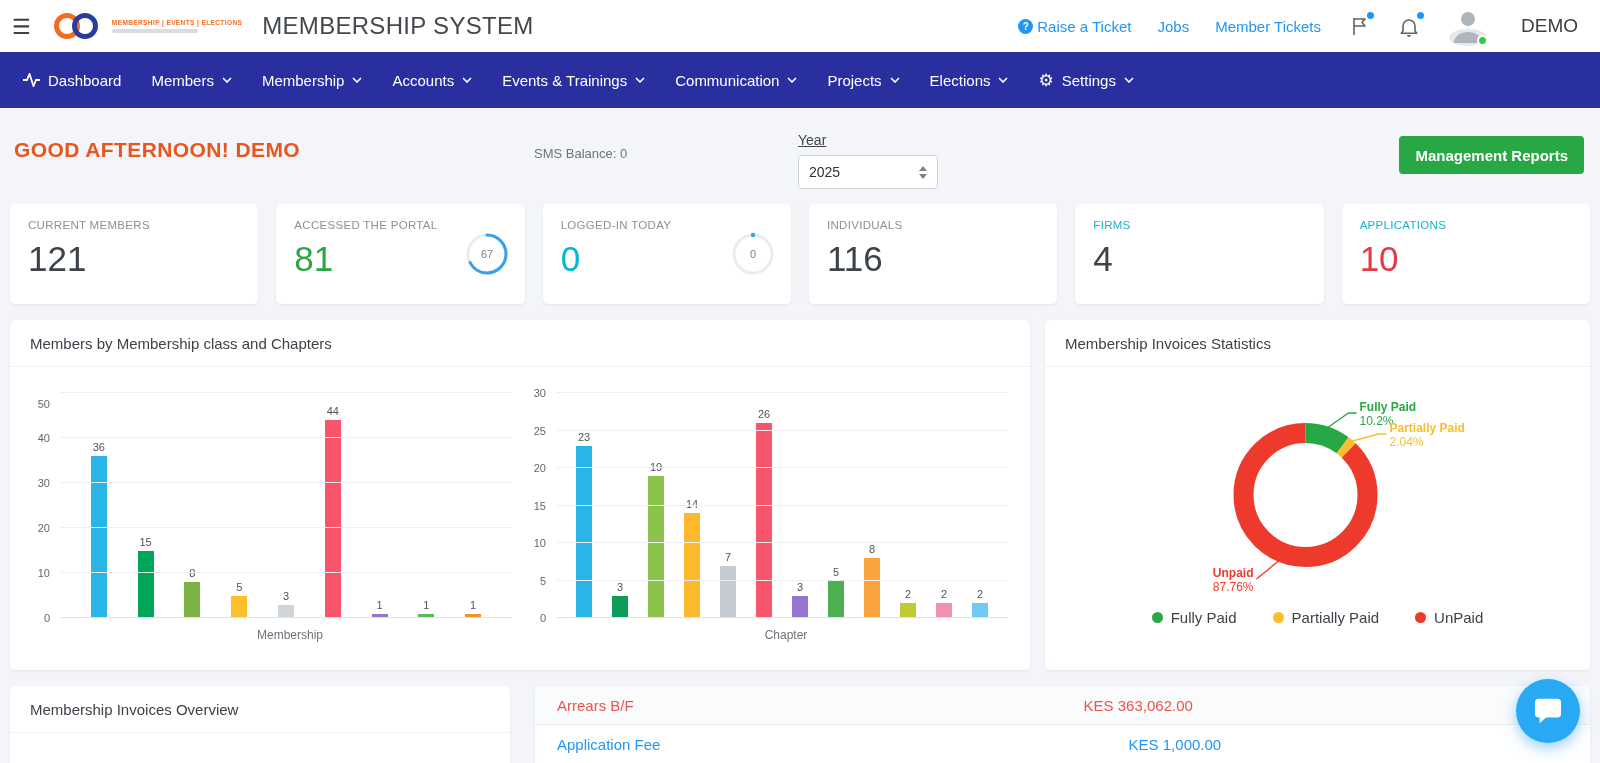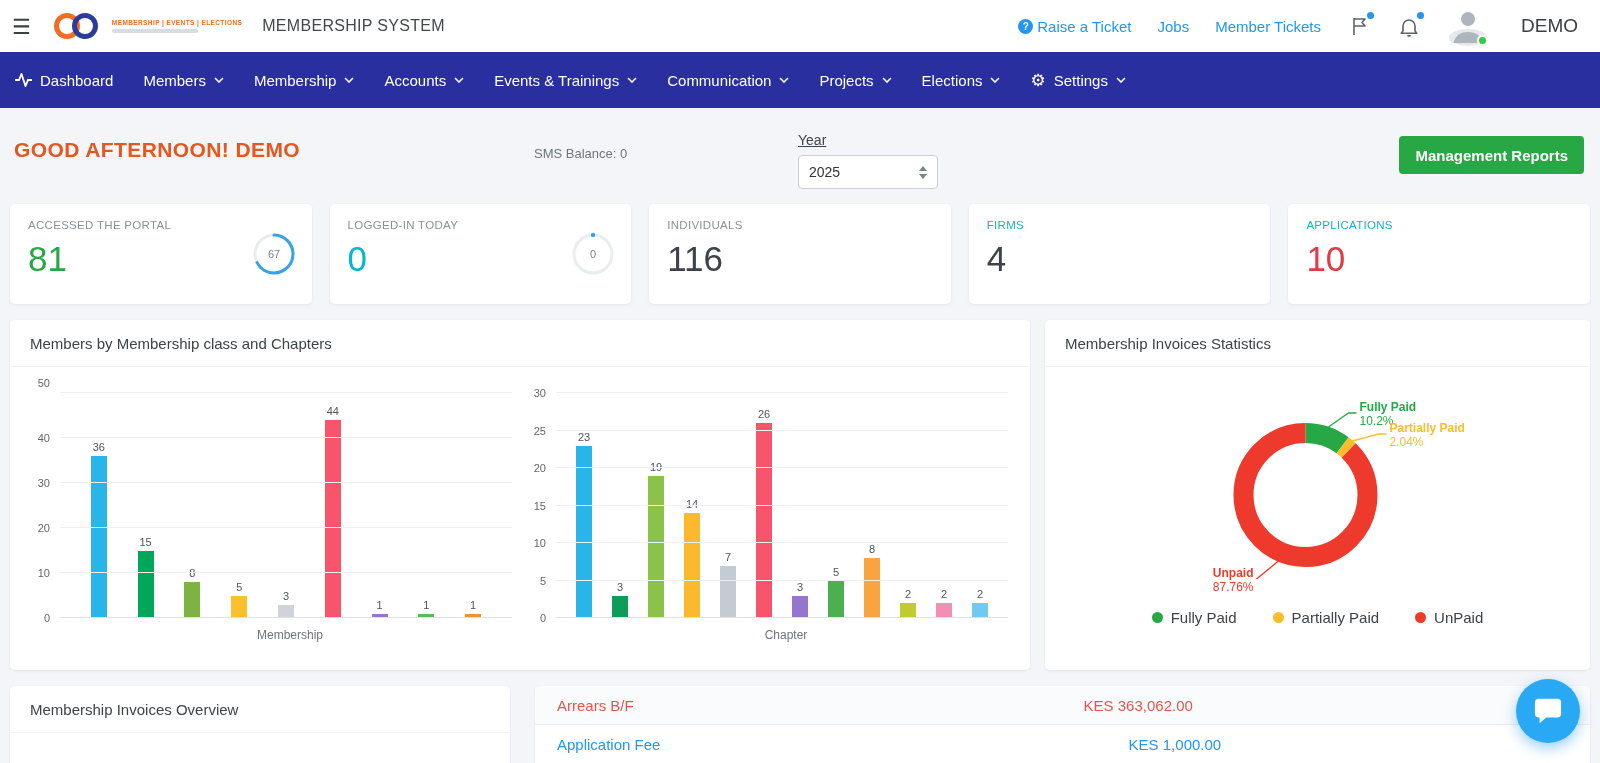--- a/index.html
+++ b/index.html
@@ -6,33 +6,33 @@
   html,body { width:1600px; height:763px; overflow:hidden; }
   body { font-family:"Liberation Sans", sans-serif; background:#f3f5f9; }
 
   
   .topbar { height:52px; background:#fff; display:flex; align-items:center; padding:0 22px 0 12px; position:relative; z-index:3; }
   .hamburger { font-size:21px; color:#3c4043; margin-right:16px; cursor:pointer; line-height:1; }
   .logo { display:flex; align-items:center; gap:7px; }
   .logo-text { display:flex; flex-direction:column; gap:3px; }
   .logo-line1 { font-size:6.5px; font-weight:700; color:#f26d21; letter-spacing:.4px; white-space:nowrap; }
   .logo-line2 { height:4px; width:86px; background:#d9dde1; border-radius:2px; }
-  .app-title { font-size:16px; font-weight:500; color:#43484d; margin-left:20px; letter-spacing:.3px; }
+  .app-title { font-size:24px; font-weight:500; color:#43484d; margin-left:20px; letter-spacing:.3px; }
   .topbar-right { margin-left:auto; display:flex; align-items:center; gap:26px; }
   .top-link { color:#2196f3; font-size:15px; text-decoration:none; display:flex; align-items:center; gap:4px; cursor:pointer; white-space:nowrap; }
   .q-icon { width:15px; height:15px; border-radius:50%; background:#2196f3; color:#fff; font-size:10px; font-weight:700; display:inline-flex; align-items:center; justify-content:center; }
   .icon-btn { position:relative; width:24px; height:24px; display:flex; align-items:center; justify-content:center; cursor:pointer; }
   .dot-badge { position:absolute; top:-2px; right:-3px; width:7px; height:7px; border-radius:50%; background:#2196f3; }
   .avatar-wrap { position:relative; margin-left:2px; }
   .avatar { width:38px; height:38px; border-radius:50%; background:#e6e9ec; overflow:hidden; }
   .status-dot { position:absolute; right:-1px; bottom:1px; width:11px; height:11px; border-radius:50%; background:#2ecc40; border:2px solid #fff; }
   .user-name { font-size:19px; color:#3c4043; margin-left:8px; }
 
   
-  .navbar { height:56px; display:flex; align-items:center; padding:0 0; }
+  .navbar { height:56px; display:flex; align-items:center; padding:0 8px; }
   .nav-item { height:56px; display:flex; align-items:center; gap:8px; padding:0 15px; color:#fff; font-size:15px; cursor:pointer; white-space:nowrap; }
 
   
   .content { padding:16px 10px 0; }
 
   .greeting-row { position:relative; height:80px; }
   .greeting { position:absolute; left:4px; top:14px; font-size:21px; font-weight:700; letter-spacing:.4px; }
   .sms { position:absolute; left:524px; top:22px; font-size:13px; color:#6d747b; }
   .year-group { position:absolute; left:788px; top:8px; }
   .year-label { font-size:14px; color:#3f454b;text-decoration:underline; }
@@ -223,20 +223,24 @@
             <i class="up"></i>
             <i class="down"></i>
           </span>
       </div>
     </div>
     <button class="reports-btn" style="background: rgb(40, 167, 69);">Management Reports</button>
   </div>
 
   <div class="stats-row">
     <div class="stat-card">
+      <div class="stat-label" style="color: rgb(138, 145, 153);">CURRENT MEMBERS</div>
+      <div class="stat-value" style="color: rgb(61, 67, 73);">121</div>
+    </div>
+    <div class="stat-card">
       <div class="stat-label" style="color: rgb(138, 145, 153);">ACCESSED THE PORTAL</div>
       <div class="stat-value" style="color: rgb(40, 167, 69);">81</div>
       <svg class="gauge" width="44" height="44">
         <circle cx="22" cy="22" r="19" fill="none" stroke="#e8edf2" stroke-width="3"></circle>
         <circle class="gauge-arc" cx="22" cy="22" r="19" fill="none" stroke-width="3" stroke-linecap="round" transform="rotate(-90 22 22)" stroke="#36a2eb" stroke-dasharray="79.98494896039614 119.38052083641213"></circle>
         <text x="22" y="26" text-anchor="middle">67</text>
       </svg>
     </div>
     <div class="stat-card">
       <div class="stat-label" style="color: rgb(138, 145, 153);">LOGGED-IN TODAY</div>
@@ -268,21 +272,21 @@
       <div class="panel-header">Members by Membership class and Chapters</div>
       <div class="charts-body">
         <div class="bar-chart" id="bar-chart-membership">
           <div class="bc-inner">
             <div class="y-axis">
                 <span class="ytick" style="bottom: 0px;">0</span>
                 <span class="ytick" style="bottom: 45px;">10</span>
                 <span class="ytick" style="bottom: 90px;">20</span>
                 <span class="ytick" style="bottom: 135px;">30</span>
                 <span class="ytick" style="bottom: 180px;">40</span>
-                <span class="ytick" style="bottom: 235px;">50</span>
+                <span class="ytick" style="bottom: 214px;">50</span>
               </div>
             <div class="plot-area">
               <div class="bars">
                   <div class="bar-wrap">
                     <div class="bar-label">36</div>
                     <div class="bar" style="height: 162px; background: rgb(41, 181, 232);"></div>
                   </div>
                   <div class="bar-wrap">
                     <div class="bar-label">15</div>
                     <div class="bar" style="height: 67.5px; background: rgb(0, 166, 90);"></div>

